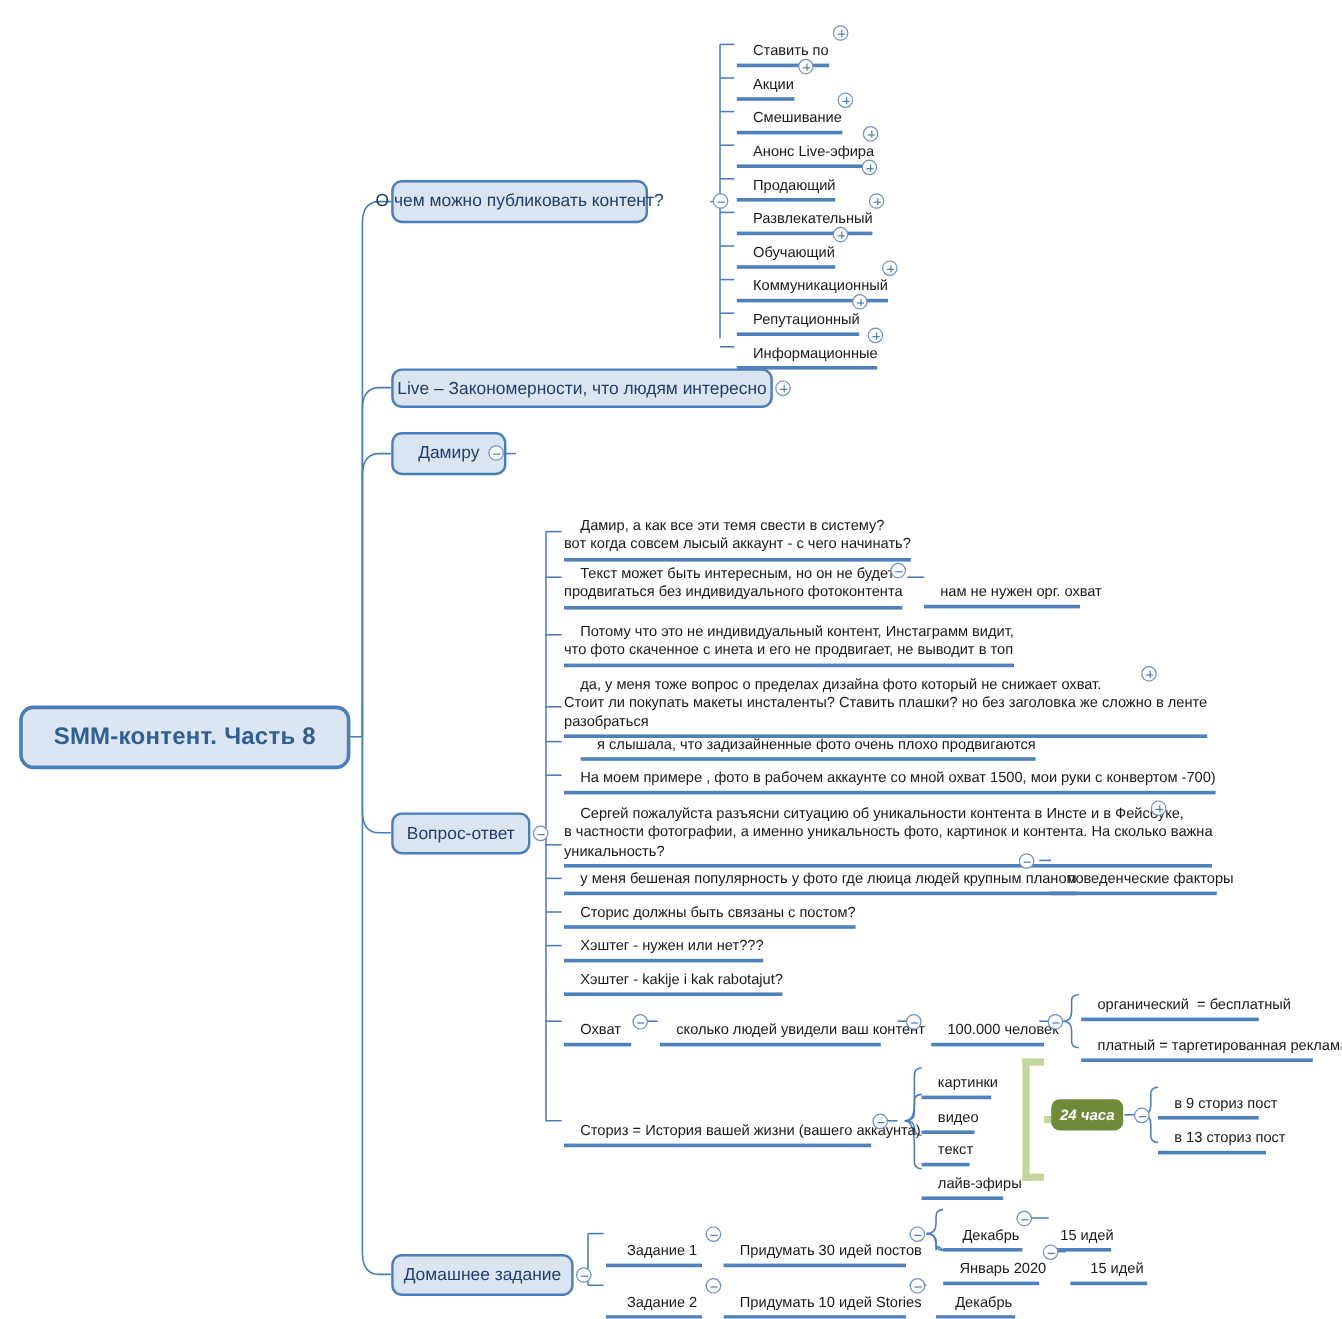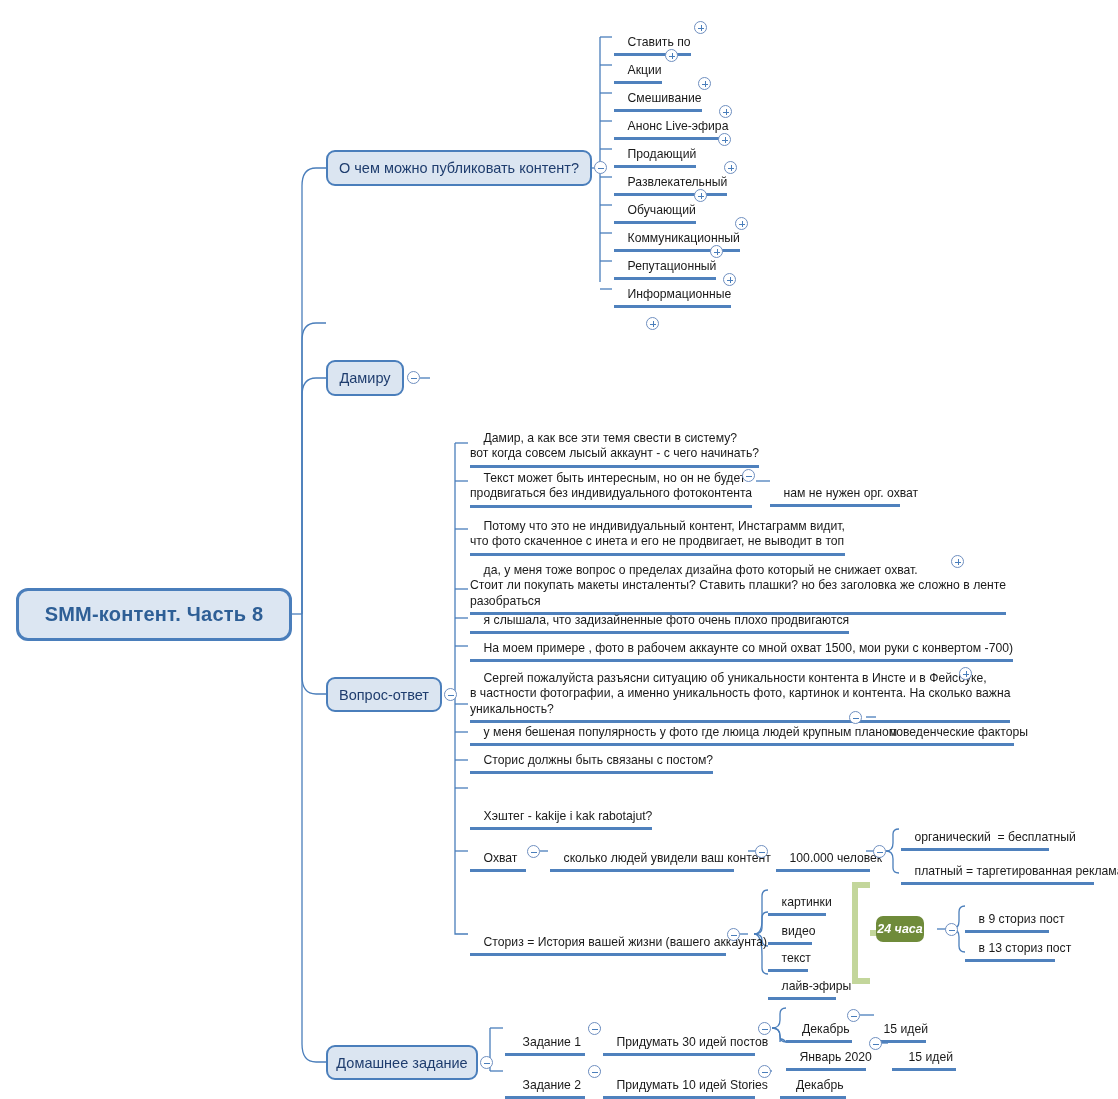--- a/index.html
+++ b/index.html
@@ -193,28 +193,31 @@
       <path d="M758 1071 H772"></path>
       <path d="M860 1015 H874"></path>
       <path d="M872 1043 H888"></path>
     </g>
   </svg>
 
   <div class="boxnode root" style="left:16px;top:588px;width:276px;height:53px;">
     <span>SMM-контент. Часть 8</span>
   </div>
 
-  <div class="boxnode branch" style="left:326px;top:150px;width:266px;height:36px;">
+  <div class="boxnode branch" style="left:326px;top:150px;width:214px;height:36px;">
     <span>О чем можно публиковать контент?</span>
   </div>
   <div class="tgl" style="left:594px;top:161px;"></div>
 
+  <div class="boxnode branch" style="left:326px;top:307px;width:318px;height:33px;">
+    <span>Live – Закономерности, что людям интересно</span>
+  </div>
   <div class="tgl plus" style="left:646px;top:317px;"></div>
 
-  <div class="boxnode branch" style="left:326px;top:360px;width:78px;height:36px;text-align:center;">
+  <div class="boxnode branch" style="left:326px;top:360px;width:96px;height:36px;text-align:center;">
     <span>Дамиру</span>
   </div>
   <div class="tgl" style="left:407px;top:371px;"></div>
 
   <div class="boxnode branch" style="left:326px;top:677px;width:116px;height:35px;">
     <span>Вопрос-ответ</span>
   </div>
   <div class="tgl" style="left:444px;top:688px;"></div>
 
   <div class="boxnode branch" style="left:326px;top:1045px;width:152px;height:35px;text-align:center;">
@@ -277,41 +280,43 @@
   <div class="unode" style="left:470px;top:503px;">
     <span>Потому что это не индивидуальный контент, Инстаграмм видит,
 что фото скаченное с инета и его не продвигает, не выводит в топ</span></div>
 
   <div class="unode" style="left:470px;top:547px;">
     <span>да, у меня тоже вопрос о пределах дизайна фото который не снижает охват.
 Стоит ли покупать макеты инсталенты? Ставить плашки? но без заголовка же сложно в ленте
 разобраться</span></div>
   <div class="tgl plus" style="left:951px;top:555px;"></div>
 
-  <div class="unode" style="left:470px;top:597px;">
+  <div class="unode" style="left:484px;top:597px;">
     <span>я слышала, что задизайненные фото очень плохо продвигаются</span></div>
 
   <div class="unode" style="left:470px;top:625px;">
     <span>На моем примере , фото в рабочем аккаунте со мной охват 1500, мои руки с конвертом -700)</span></div>
 
   <div class="unode" style="left:470px;top:655px;">
     <span>Сергей пожалуйста разъясни ситуацию об уникальности контента в Инсте и в Фейсбуке,
 в частности фотографии, а именно уникальность фото, картинок и контента. На сколько важна
 уникальность?</span></div>
   <div class="tgl plus" style="left:959px;top:667px;"></div>
 
   <div class="unode" style="left:470px;top:709px;">
     <span>у меня бешеная популярность у фото где люица людей крупным планом</span></div>
   <div class="tgl" style="left:849px;top:711px;"></div>
   <div class="unode" style="left:876px;top:709px;width:138px;">
     <span>поведенческие факторы</span></div>
 
   <div class="unode" style="left:470px;top:737px;">
     <span>Сторис должны быть связаны с постом?</span></div>
 
+  <div class="unode" style="left:470px;top:765px;">
+    <span>Хэштег - нужен или нет???</span></div>
 
   <div class="unode" style="left:470px;top:793px;">
     <span>Хэштег - kakije i kak rabotajut?</span></div>
 
   <div class="unode" style="left:470px;top:835px;width:56px;">
     <span>Охват</span></div>
   <div class="tgl" style="left:527px;top:845px;"></div>
   <div class="unode center" style="left:550px;top:835px;width:184px;">
     <span>сколько людей увидели ваш контент</span></div>
   <div class="tgl" style="left:755px;top:845px;"></div>
@@ -334,21 +339,21 @@
     <span>видео</span></div>
   <div class="unode center" style="left:768px;top:935px;width:40px;">
     <span>текст</span></div>
   <div class="unode center" style="left:768px;top:963px;width:68px;">
     <span>лайв-эфиры</span></div>
 
   <div class="bracket" style="left:852px;top:882px;width:18px;height:102px;">
     <div class="nub"></div>
   </div>
 
-  <div class="pill" style="left:876px;top:916px;width:48px;height:26px;">
+  <div class="pill" style="left:876px;top:916px;width:60px;height:26px;">
     <span>24 часа</span>
   </div>
   <div class="tgl" style="left:945px;top:923px;"></div>
 
   <div class="unode" style="left:965px;top:896px;width:84px;">
     <span>в 9 сториз пост</span></div>
   <div class="unode" style="left:965px;top:925px;width:90px;">
     <span>в 13 сториз пост</span></div>
 
   <div class="unode center" style="left:505px;top:1019px;width:80px;">

